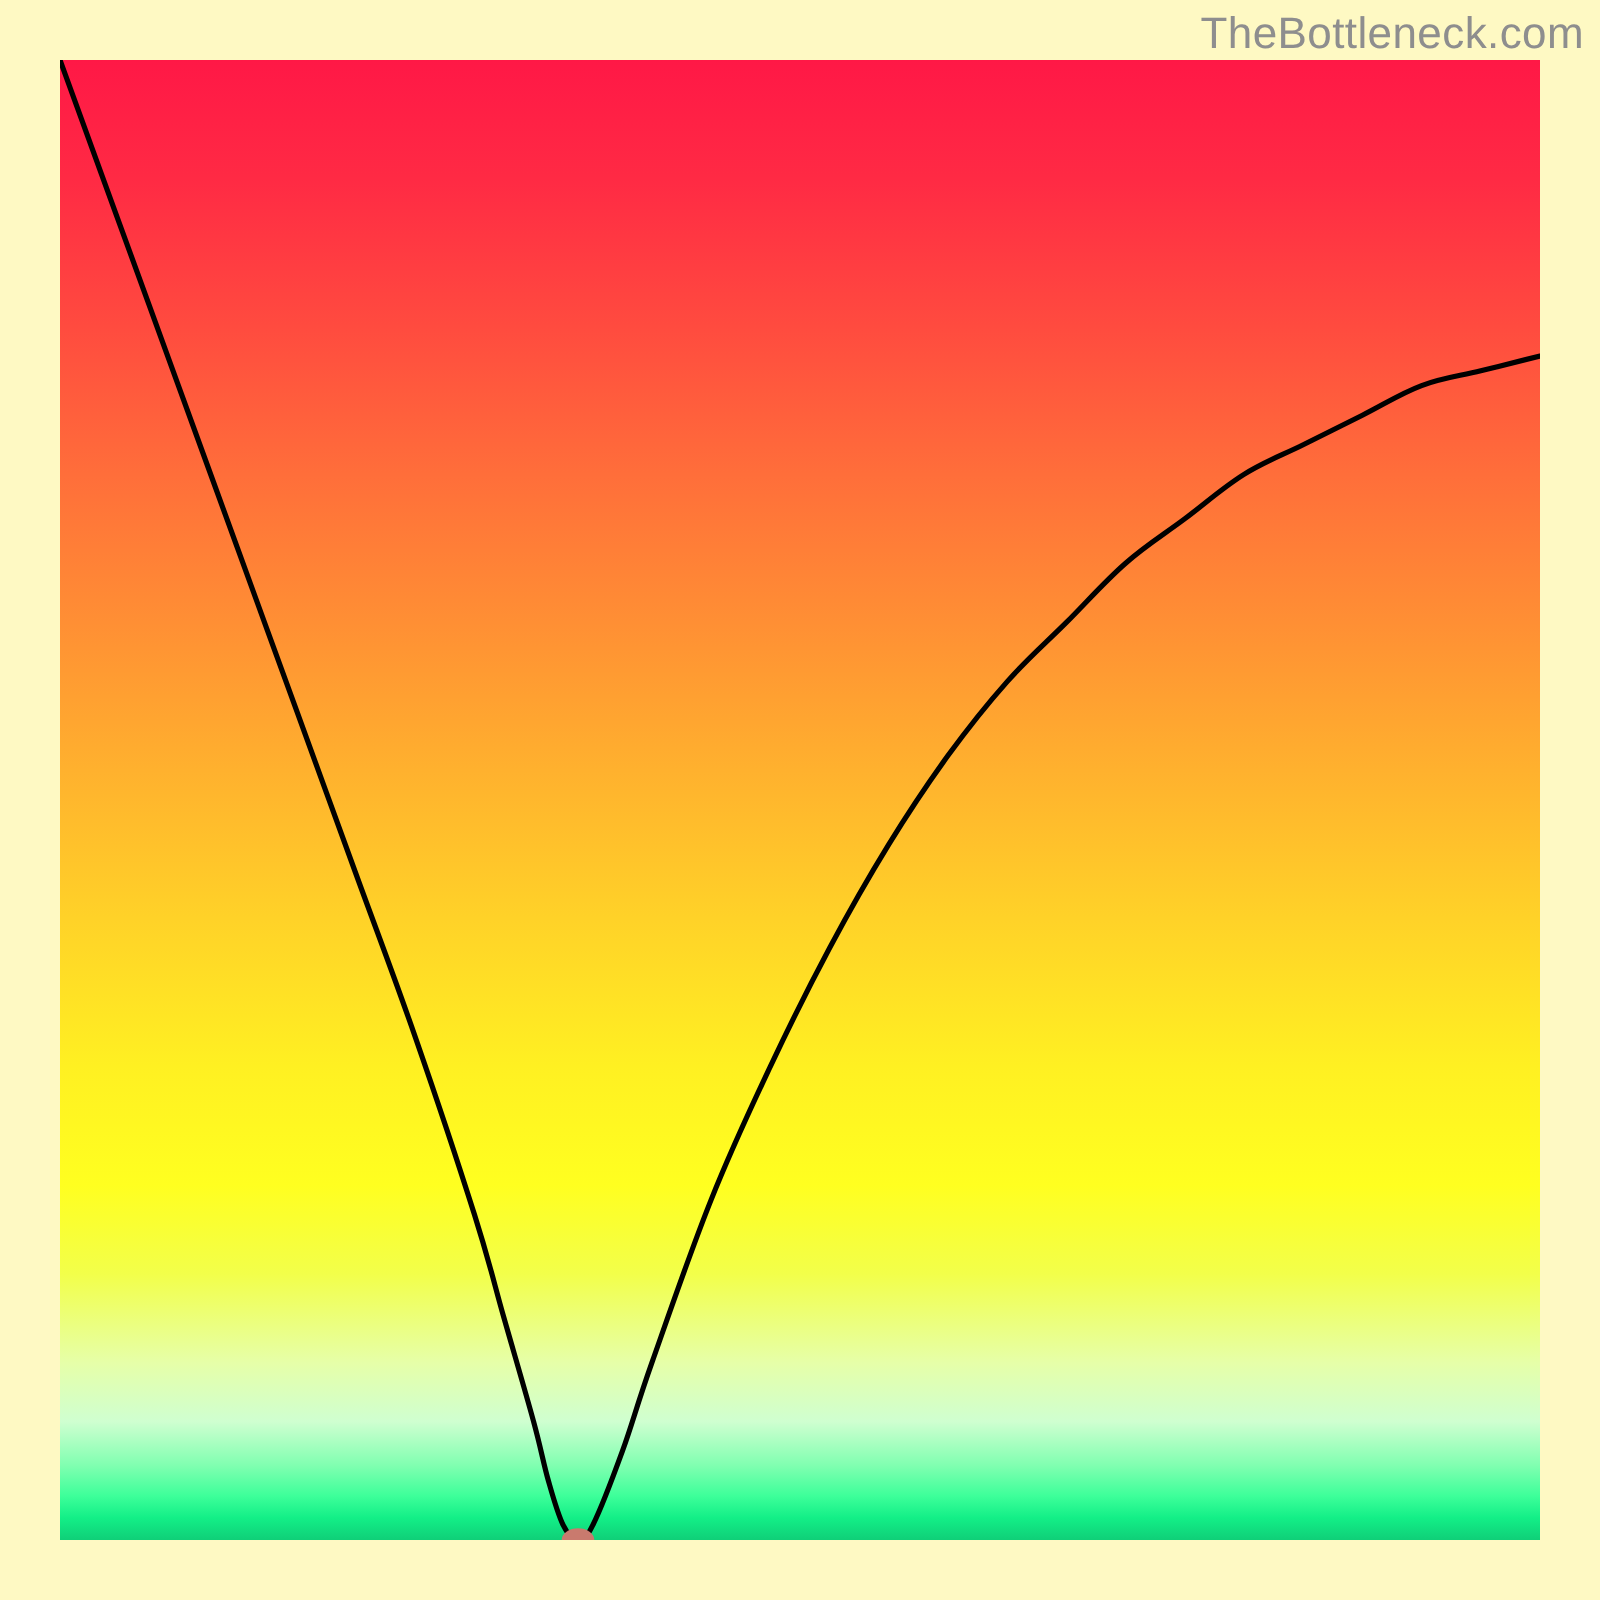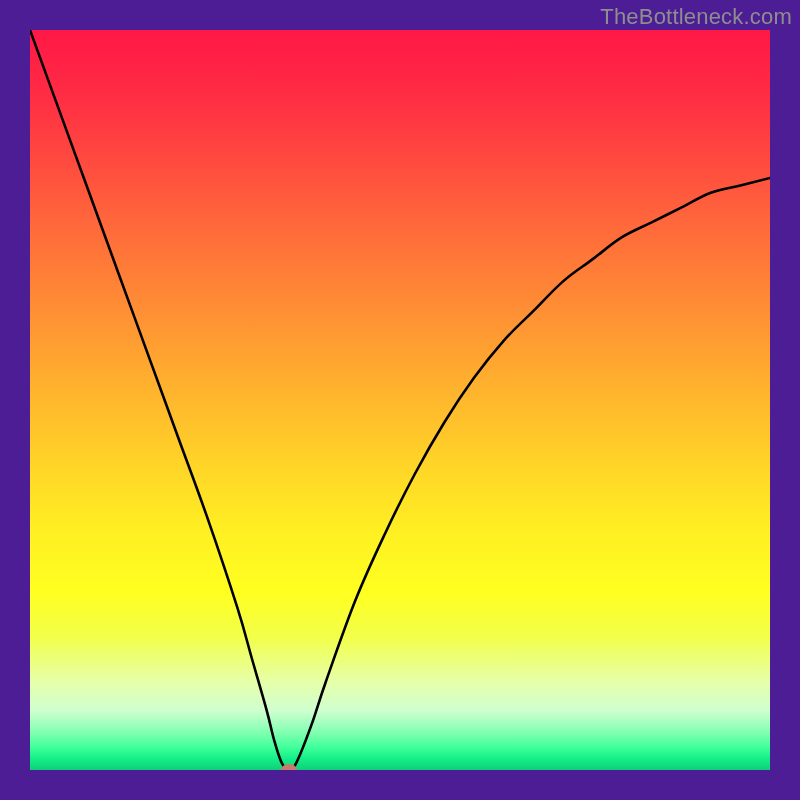--- a/index.html
+++ b/index.html
@@ -10,21 +10,21 @@
     background: #000;
     overflow: hidden;
     font-family: Arial, Helvetica, sans-serif;
   }
   .frame {
     position: absolute;
     left: 0;
     top: 0;
     width: 800px;
     height: 800px;
-    background: #4c1d95;
+    background: #fef9c3;
   }
   .plot-area {
     position: absolute;
     left: 30px;
     top: 30px;
     width: 740px;
     height: 740px;
     background: linear-gradient(to bottom,
       #ff1846 0%,
       #ff2a44 8%,

